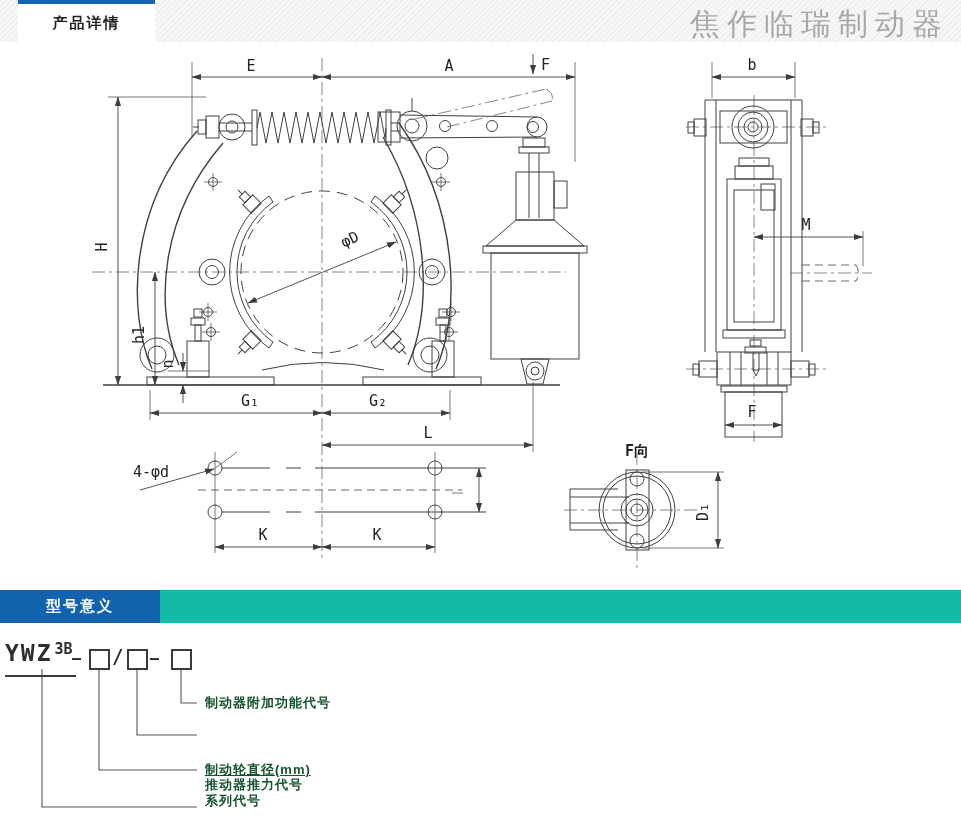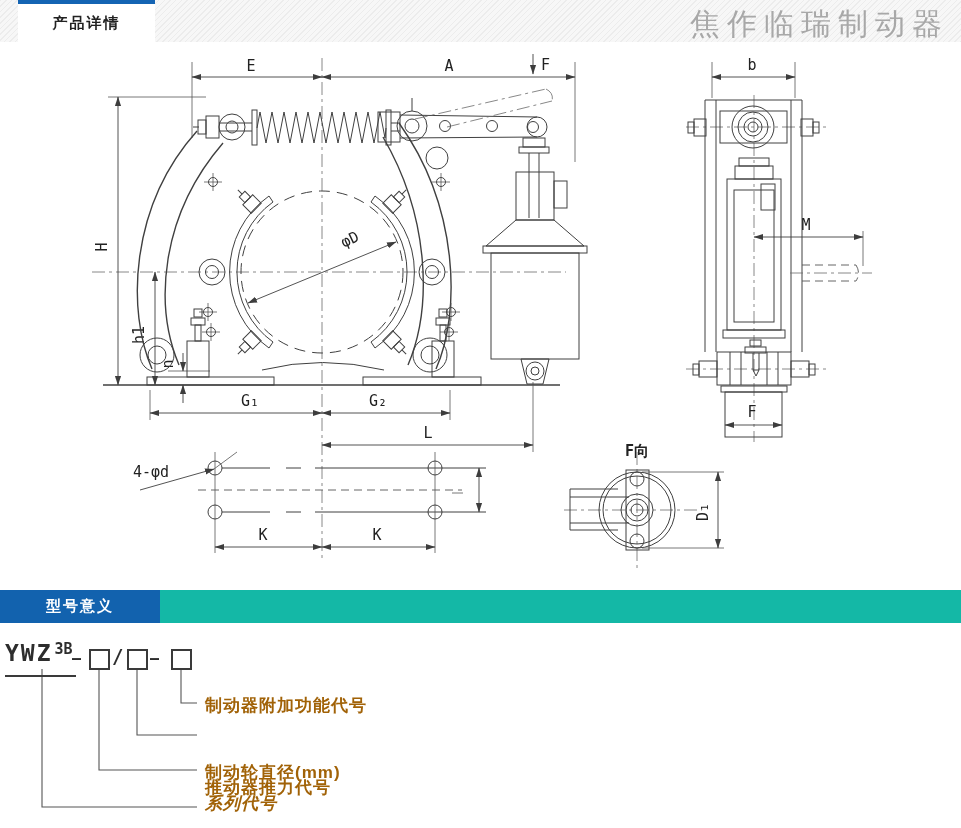--- a/index.html
+++ b/index.html
@@ -34,21 +34,21 @@
   .section-bar .blue span{color:#fff;font-size:15px;font-weight:bold;letter-spacing:2px;}
 
   
   .mc{position:absolute;color:#2d2d2d;}
   #mc-series-group{left:5px;top:640px;display:inline-flex;align-items:flex-start;
       border-bottom:2px solid #3a3a3a;padding:0 3px 1px 0;}
   #mc-series-group .series{font:bold 23px "DejaVu Sans Mono",monospace;letter-spacing:2px;color:#2d2d2d;}
   #mc-series-group .size{font:bold 15px "DejaVu Sans Mono",monospace;margin-left:2px;padding-bottom:16px;color:#2d2d2d;}
   .mc-sep{font:bold 15px "DejaVu Sans Mono",monospace;}
   .mc-box{position:absolute;width:17px;height:17px;border:2px solid #3a3a3a;background:#fff;}
-  .legend-label{position:absolute;left:205px;font-size:17px;font-weight:bold;color:#a16207;letter-spacing:1px;}
+  .legend-label{position:absolute;left:205px;font-size:13px;font-weight:bold;color:#14532d;letter-spacing:1px;}
 </style>
 </head>
 <body>
 
 <div id="page">
 
   <div class="hatch-band"></div>
   <div class="tab">
     <span>产品详情</span>
   </div>
@@ -375,16 +375,16 @@
   </div>
   <span class="mc mc-sep" style="left:72px;top:649px;">—</span>
   <div class="mc-box mc" style="left:89px;top:649px;"></div>
   <span class="mc mc-sep" style="left:112px;top:645px;font-size:19px;">/</span>
   <div class="mc-box mc" style="left:127px;top:649px;"></div>
   <span class="mc mc-sep" style="left:150px;top:649px;">—</span>
   <div class="mc-box mc" style="left:171px;top:649px;"></div>
 
   <div class="legend-label" style="top:694px;">制动器附加功能代号</div>
   <div class="legend-label" style="top:768px;margin-top:8px;">推动器推力代号</div>
-  <div class="legend-label" style="top:761px;">制动轮直径(mm)</div>
-  <div class="legend-label" style="top:792px;font-style:italic;">系列代号</div>
+  <div class="legend-label" style="top:761px;text-decoration:underline;">制动轮直径(mm)</div>
+  <div class="legend-label" style="top:792px;">系列代号</div>
 
 </div>
 
 </body></html>

